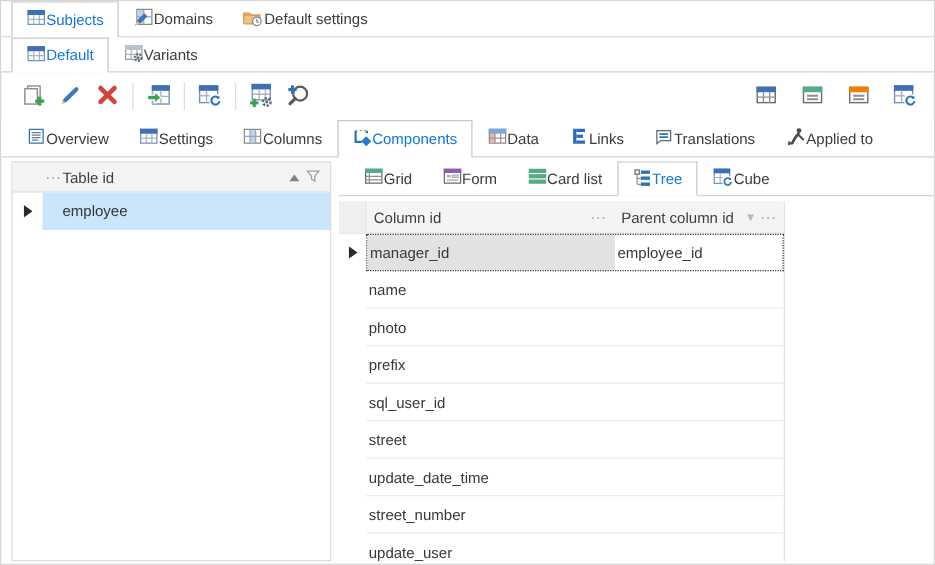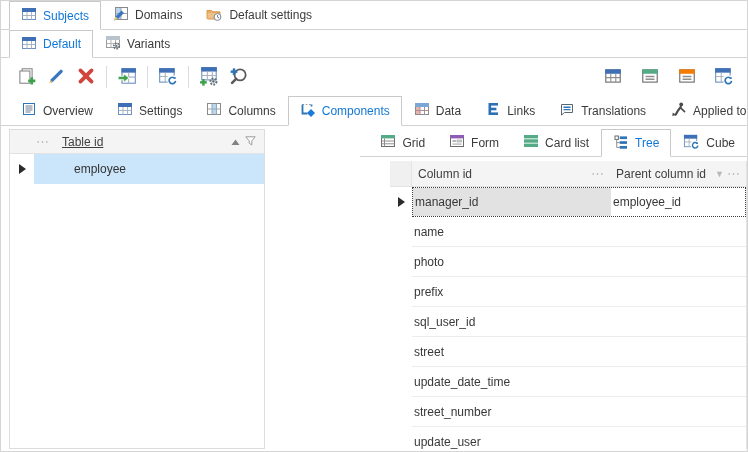--- a/index.html
+++ b/index.html
@@ -6,48 +6,48 @@
   html,body { background:#fff; }
   body { font-family:"Liberation Sans", sans-serif; font-size:12px; color:#3b3b3b; }
   .window { width:748px; height:452px; background:#fff; border:1px solid #d5d5d5; overflow:hidden; display:flex; flex-direction:column; }
 
   
   .strip { display:flex; align-items:stretch; border-bottom:1px solid #d2d2d2; padding-left:8px; flex:0 0 auto; background:#fff; }
   .strip.l1 { height:29px; }
   .strip.l2 { height:28px; }
   .strip.l3 { height:30px; }
   .strip.l4 { height:28px; padding-left:8px; }
-  .tab { display:flex; align-items:center; gap:6px; padding:9px 11px; border:1px solid transparent; cursor:default; white-space:nowrap; color:#3b3b3b; }
+  .tab { display:flex; align-items:center; padding:9px 11px; border:1px solid transparent; cursor:default; white-space:nowrap; color:#3b3b3b; }
   .tab.active { background:#fff; border-color:#c9c9c9; border-bottom-color:#fff; margin-bottom:-1px; color:#1177d7; }
   .tab svg { flex:0 0 auto; }
 
   
   .toolbar { height:38px; flex:0 0 auto; display:flex; align-items:center; padding:0 8px 0 10px; }
   .tbtn { width:30px; height:28px; display:flex; align-items:center; justify-content:center; border-radius:2px; }
   .tsep { width:1px; height:22px; background:#dcdcdc; margin:0 5px; }
   .tspacer { flex:1; }
   .tright { display:flex; align-items:center; gap:7px; }
 
   
   .content { flex:1; display:flex; padding:3px 0 2px 8px; overflow:hidden; }
 
   
   .left-panel { width:256px; flex:0 0 auto; border:1px solid #dcdcdc; background:#fff; display:flex; flex-direction:column; }
   .lp-header { height:24px; background:#f4f4f4; border-bottom:1px solid #e2e2e2; display:flex; align-items:center; padding:0 8px 0 26px; color:#3f3f3f; }
   .dots { color:#b2b2b2; font-size:13px; letter-spacing:1px; line-height:1; }
-  .lp-header .title { margin-left:12px;text-decoration:underline; }
+  .lp-header .title { margin-left:0; }
   .lp-header .hright { margin-left:auto; display:flex; align-items:center; gap:5px; }
   .lp-row { height:30px; display:flex; align-items:stretch; }
   .lp-ind { width:24px; display:flex; align-items:center; justify-content:center; }
-  .lp-cell { flex:1; background:#cbe6fb; display:flex; align-items:center; padding-left:40px; color:#333; }
+  .lp-cell { flex:1; background:#cbe6fb; display:flex; align-items:center; padding-left:16px; color:#333; }
 
   .splitter { width:6px; flex:0 0 auto; }
 
   
-  .right-panel { flex:1; display:flex; flex-direction:column; overflow:hidden;align-items:flex-end; }
+  .right-panel { flex:1; display:flex; flex-direction:column; overflow:hidden; }
   .grid { width:357px; margin-top:4px; border-right:1px solid #e3e3e3; }
   .g-header { height:26px; display:flex; align-items:stretch; background:#f4f4f4; border-bottom:1px solid #e2e2e2; color:#3f3f3f; }
   .g-hind { width:22px; background:#f0f0f0; border-right:1px solid #e4e4e4; }
   .g-hcell { display:flex; align-items:center; padding:0 5px 0 6px; }
   .g-hcell.c1 { width:198px;gap:18px; }
   .g-hcell.c2 { flex:1; }
   .g-hcell .hname { margin-right:auto; }
   .filter-arrow { color:#b8b8b8; font-size:9px; margin:0 3px 0 4px; }
   .g-row { height:30px; display:flex; align-items:stretch; }
   .g-ind { width:22px; display:flex; align-items:center; justify-content:center; }

